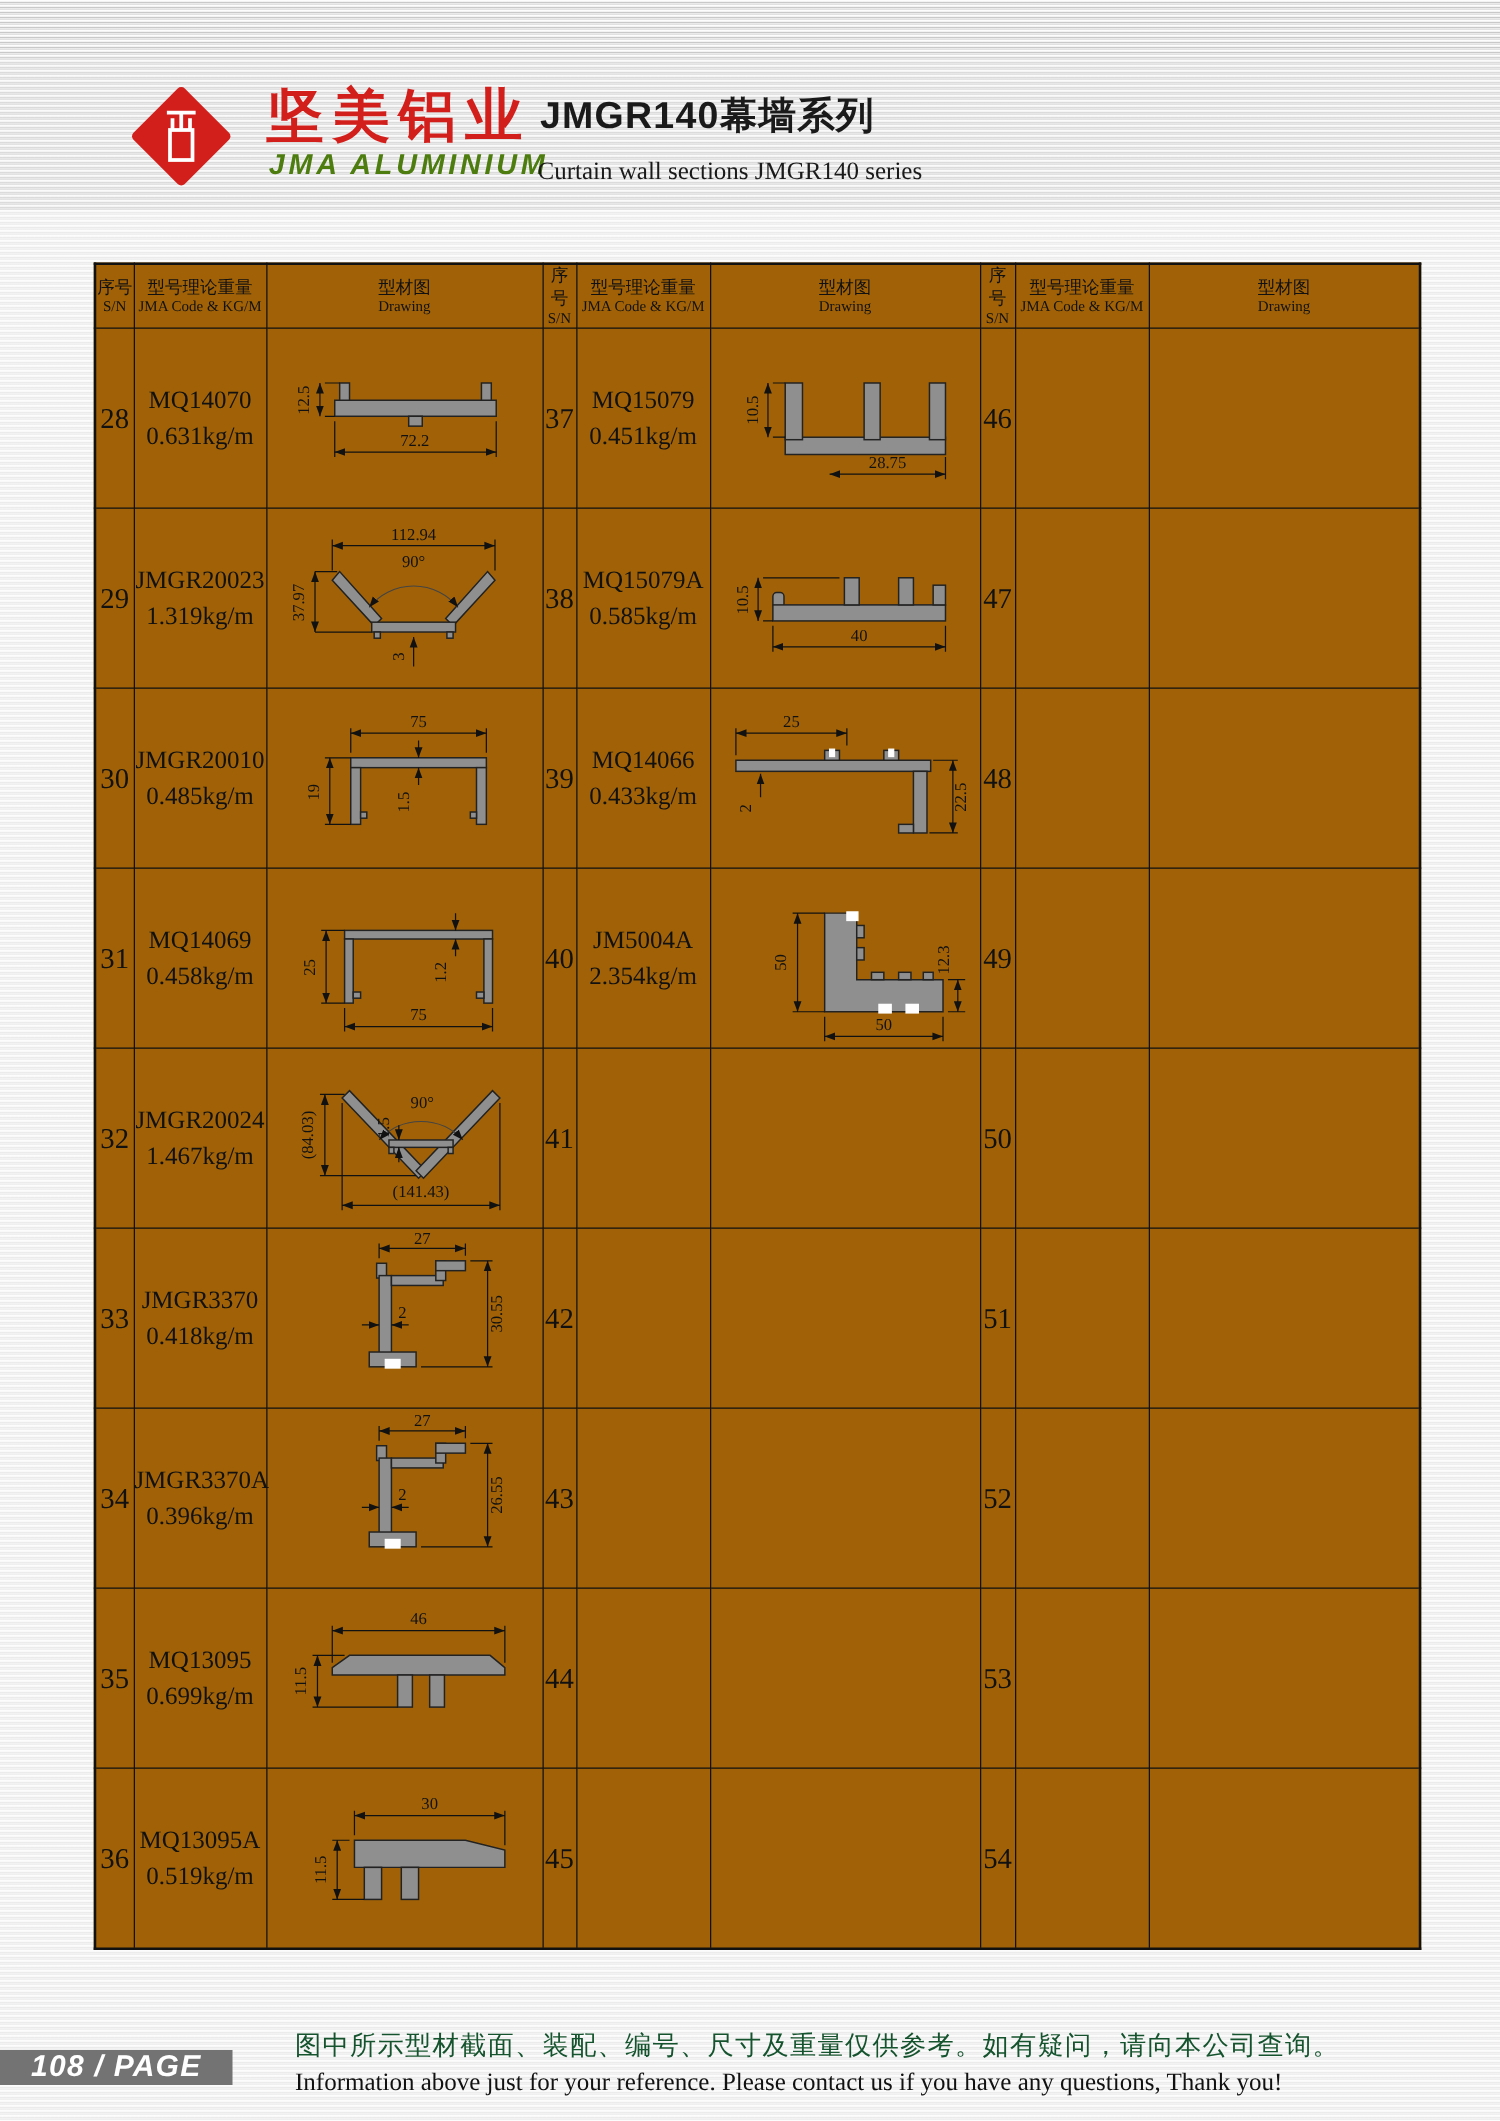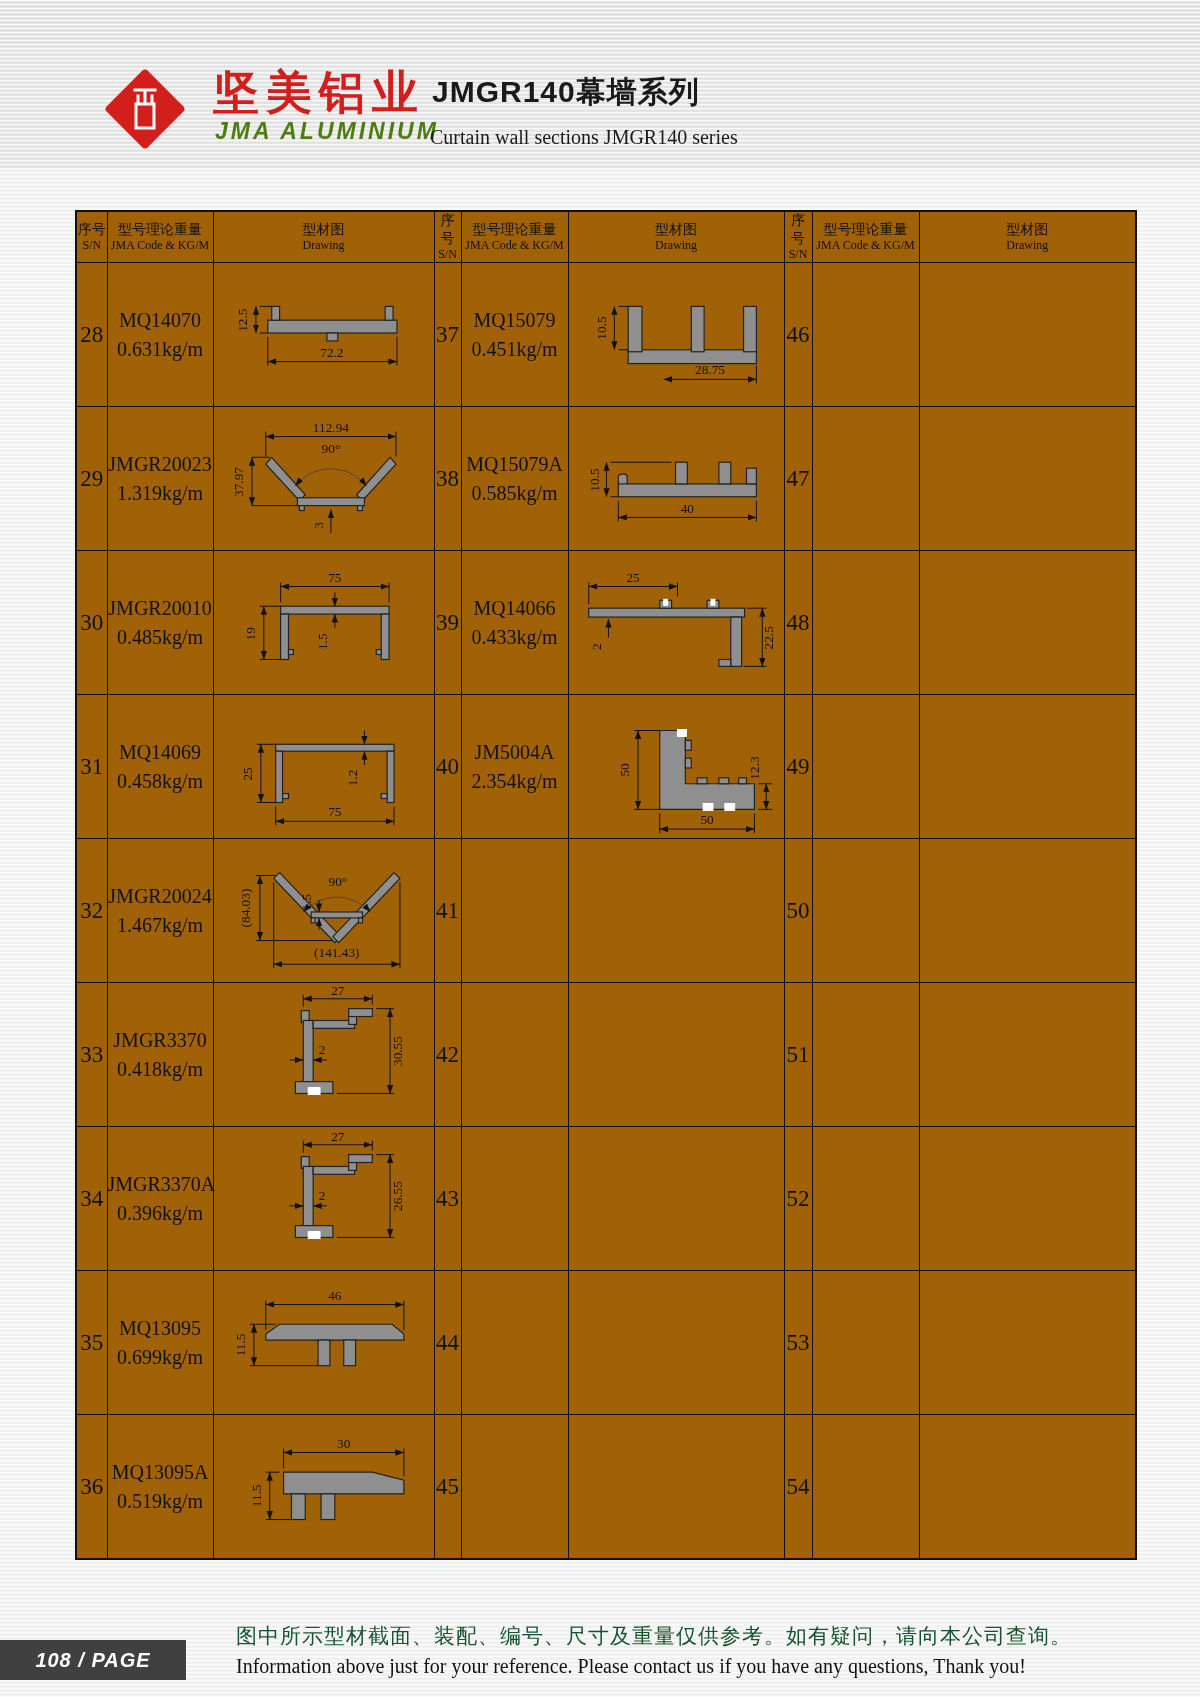--- a/index.html
+++ b/index.html
@@ -65,23 +65,23 @@
   td.dwgc{ height:122px; }
   svg.dwg{ display:block; width:100%; height:143px; }
   
   .prof rect,.prof path,.prof polygon{ fill:#8f8f8f; stroke:#222; stroke-width:1.2; }
   .cut{ fill:#fefefe; stroke:#fefefe; stroke-width:1; }
   .dim,.ext{ stroke:#111; stroke-width:1; fill:none; }
   .arc{ stroke:#444; stroke-width:.9; fill:none; }
   .dt{ font-family:"Liberation Serif", serif; font-size:13.5px; fill:#111; }
   
   .page-badge{
-    position:absolute; left:0; top:1640px; width:186px; height:40px;
-    background:#404040; color:#fff; font-weight:bold; font-style:italic;
-    font-size:20px; letter-spacing:1px; display:flex; align-items:center; justify-content:center;
+    position:absolute; left:0; top:1640px; width:186px; height:28px;
+    background:#737373; color:#fff; font-weight:bold; font-style:italic;
+    font-size:24px; letter-spacing:1px; display:flex; align-items:center; justify-content:center;
   }
   .note-cn{
     position:absolute; left:236px; top:1622px; font-size:21px; color:#14532d;
     letter-spacing:1px; white-space:nowrap;
   }
   .note-en{
     position:absolute; left:236px; top:1655px; font-size:20px; color:#111;
     font-family:"Liberation Serif", serif; white-space:nowrap;
   }
 </style>

